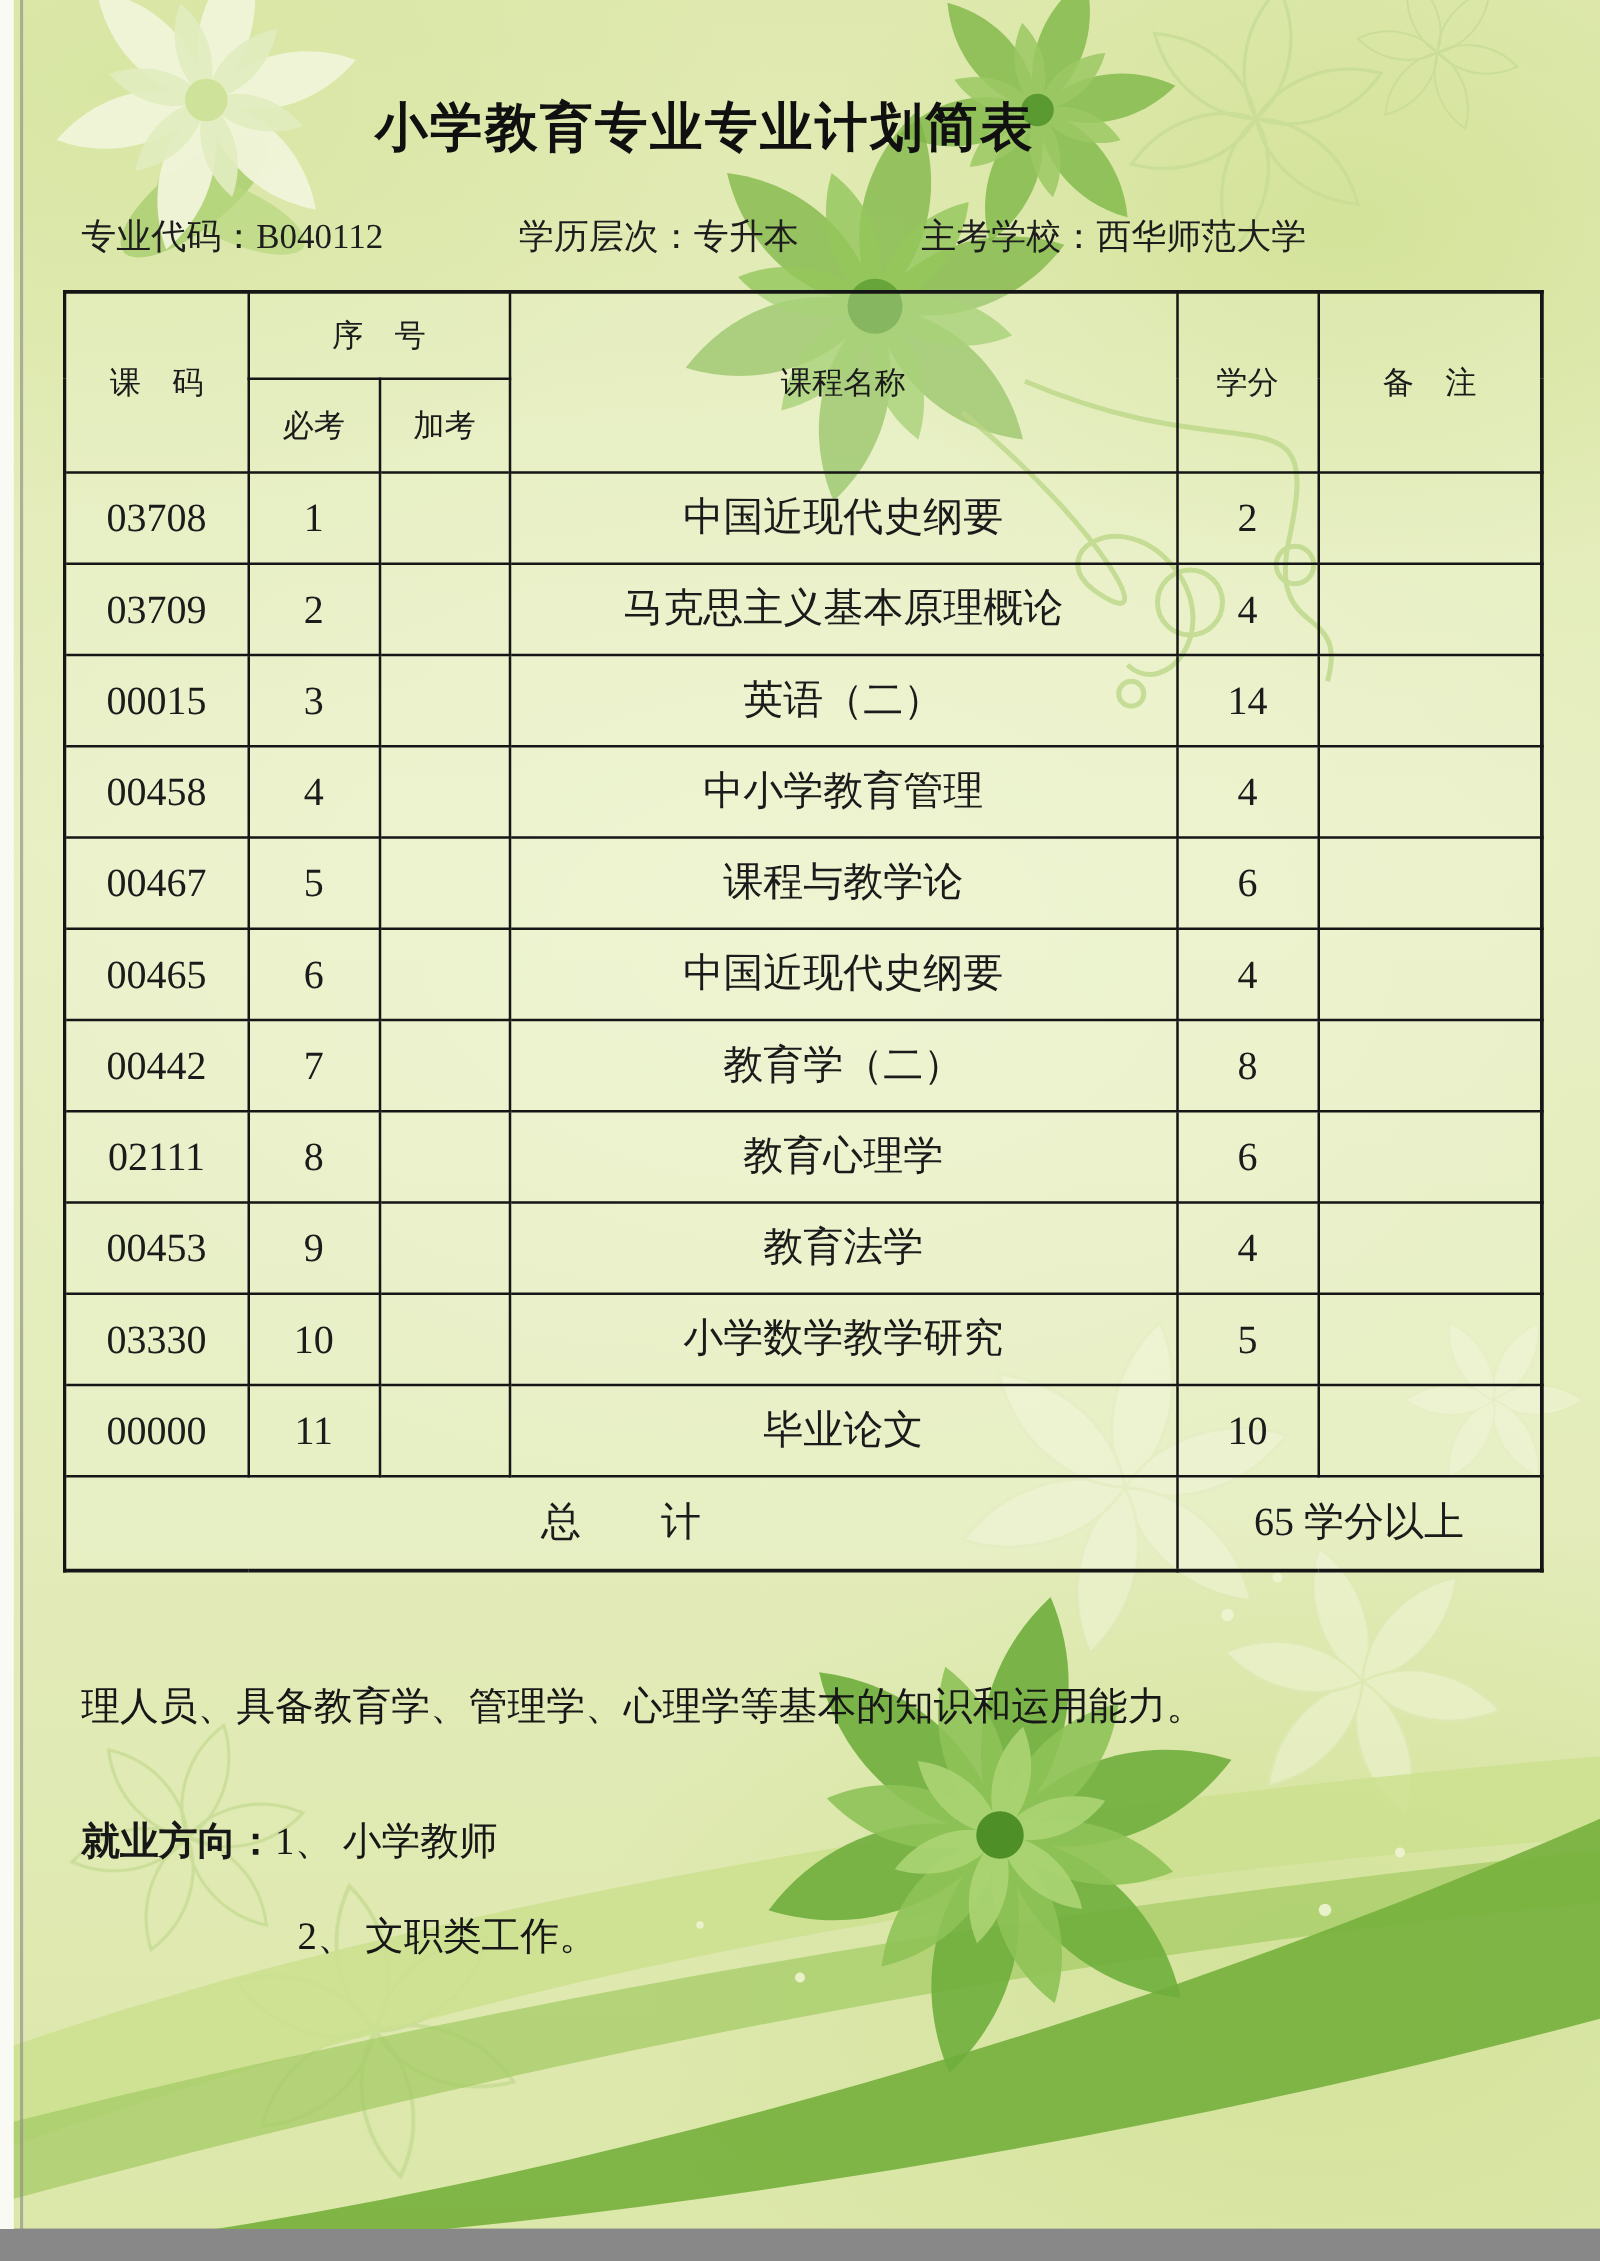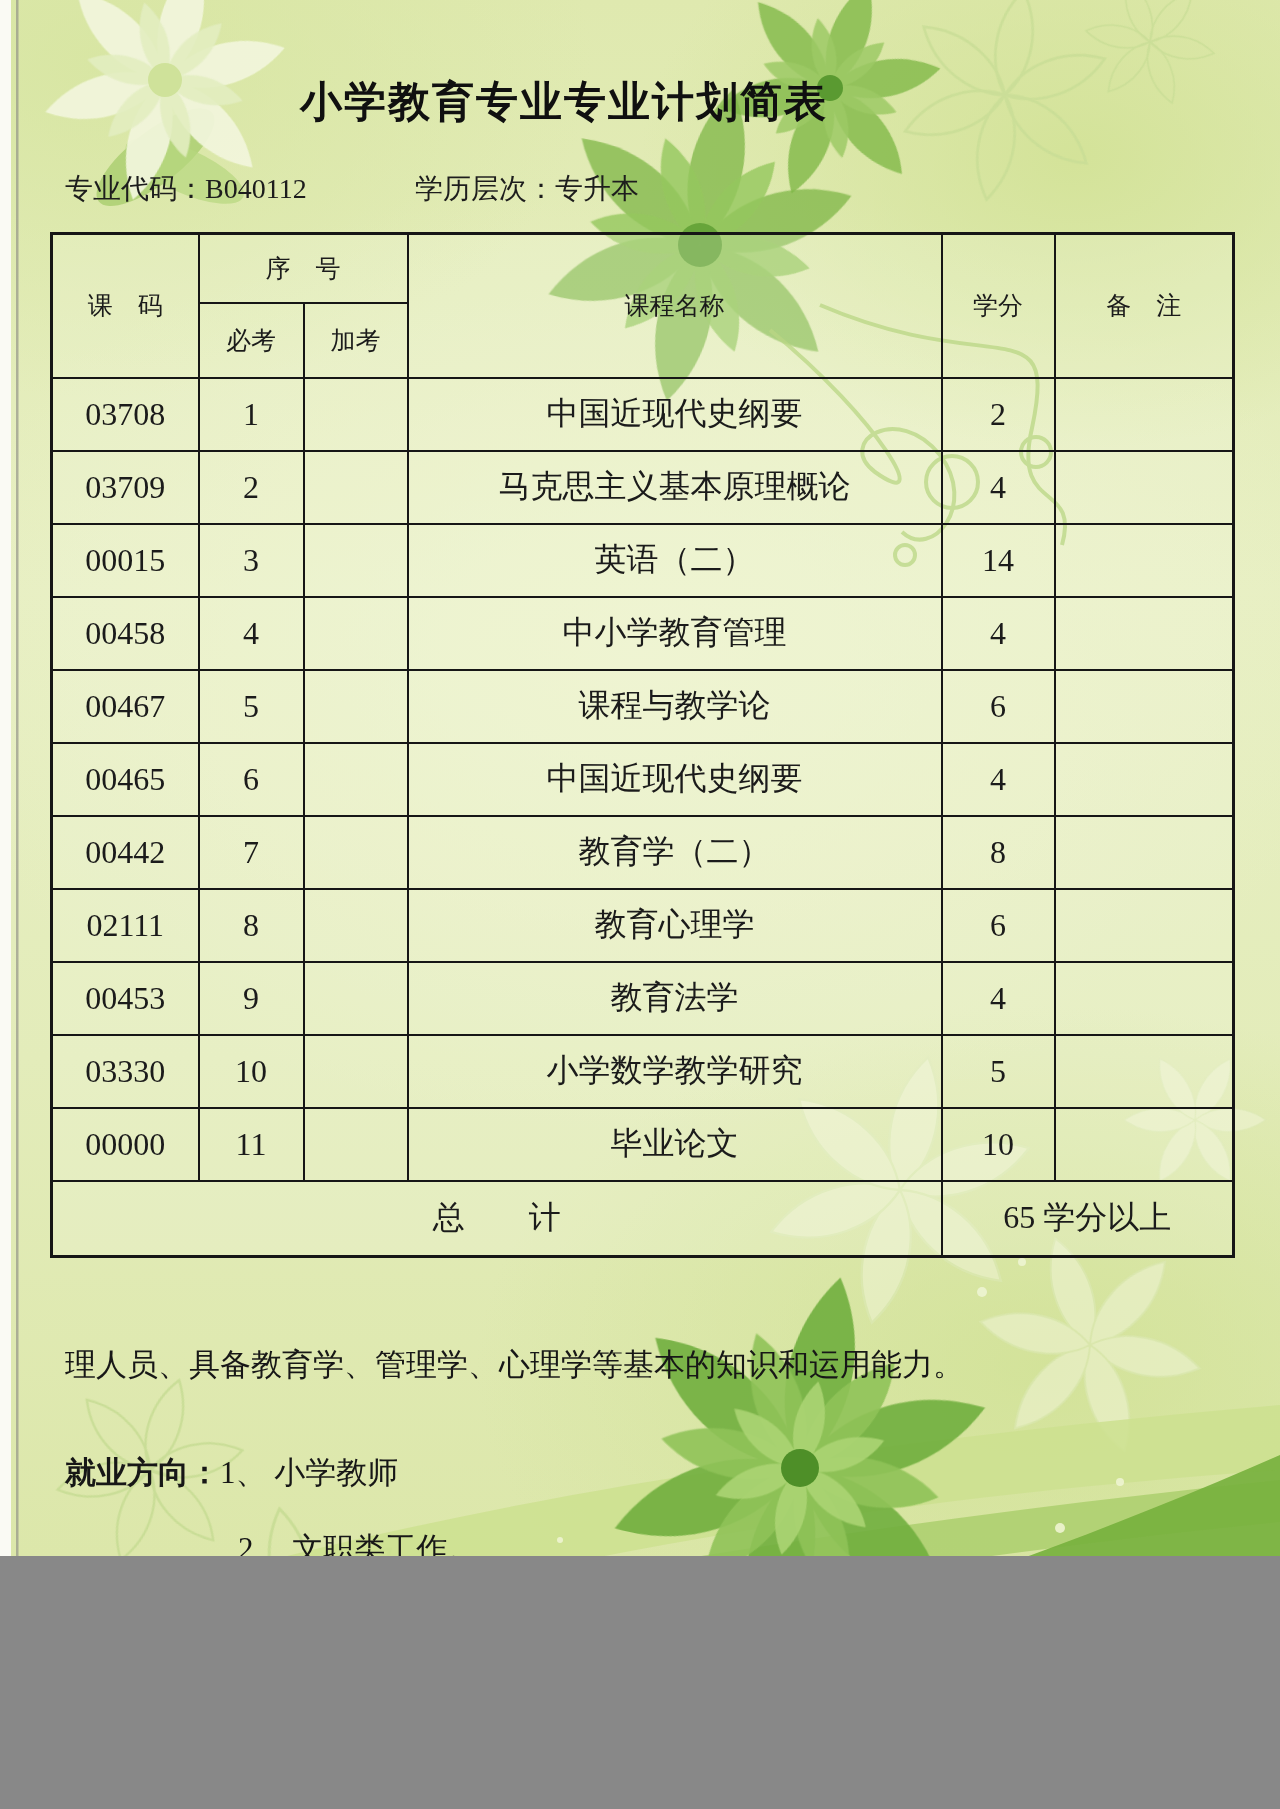--- a/index.html
+++ b/index.html
@@ -1,18 +1,18 @@
 <!DOCTYPE html>
 <html><head>
 <meta charset="utf-8">
 <style>
   html,body{margin:0;padding:0;background:#888;}
   .page{
     position:relative;
-    width:1280px;height:1556px;
+    width:1280px;height:1783px;
     margin:0 auto;
     overflow:hidden;
     color:#1d1d1d;
     font-family:"Liberation Serif","DejaVu Serif",serif;
     background:
       radial-gradient(ellipse 620px 420px at 84% 10%, rgba(210,226,150,.9), rgba(210,226,150,0) 70%),
       radial-gradient(ellipse 700px 480px at 8% 4%,  rgba(214,229,160,.8), rgba(214,229,160,0) 70%),
       radial-gradient(ellipse 980px 640px at 50% 42%, rgba(238,243,206,.85), rgba(238,243,206,0) 75%),
       radial-gradient(ellipse 820px 520px at 82% 88%, rgba(208,225,148,.8), rgba(208,225,148,0) 70%),
       linear-gradient(180deg,#dfe9af 0%,#e7efc2 38%,#e3ecba 68%,#dce7aa 100%);
@@ -145,20 +145,21 @@
     <rect x="0" y="0" width="11" height="1809" fill="#fafaf4"></rect>
     <rect x="16" y="0" width="2.5" height="1786" fill="#8f8f85" opacity="0.65"></rect>
     <rect x="0" y="1786" width="1280" height="23" fill="url(#scanbar)"></rect>
   </svg>
 
   <h1 class="title">小学教育专业专业计划简表</h1>
 
   <div class="info-row">
     <div class="info-item i0"><span>专业代码：</span><span>B040112</span></div>
     <div class="info-item i1"><span>学历层次：</span><span>专升本</span></div>
+    <div class="info-item i2"><span>主考学校：</span><span>西华师范大学</span></div>
   </div>
 
   <table class="plan">
     <colgroup>
       <col style="width:147px">
         <col style="width:105px">
         <col style="width:104px">
       <col style="width:534px">
         <col style="width:113px">
         <col style="width:179px">

